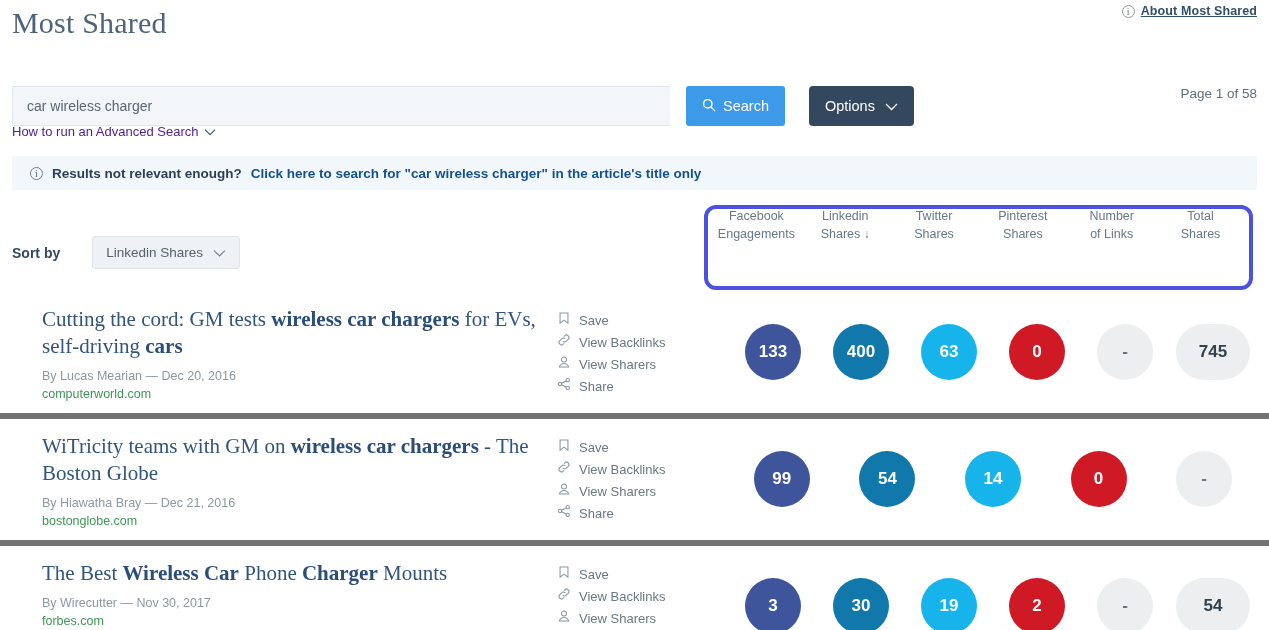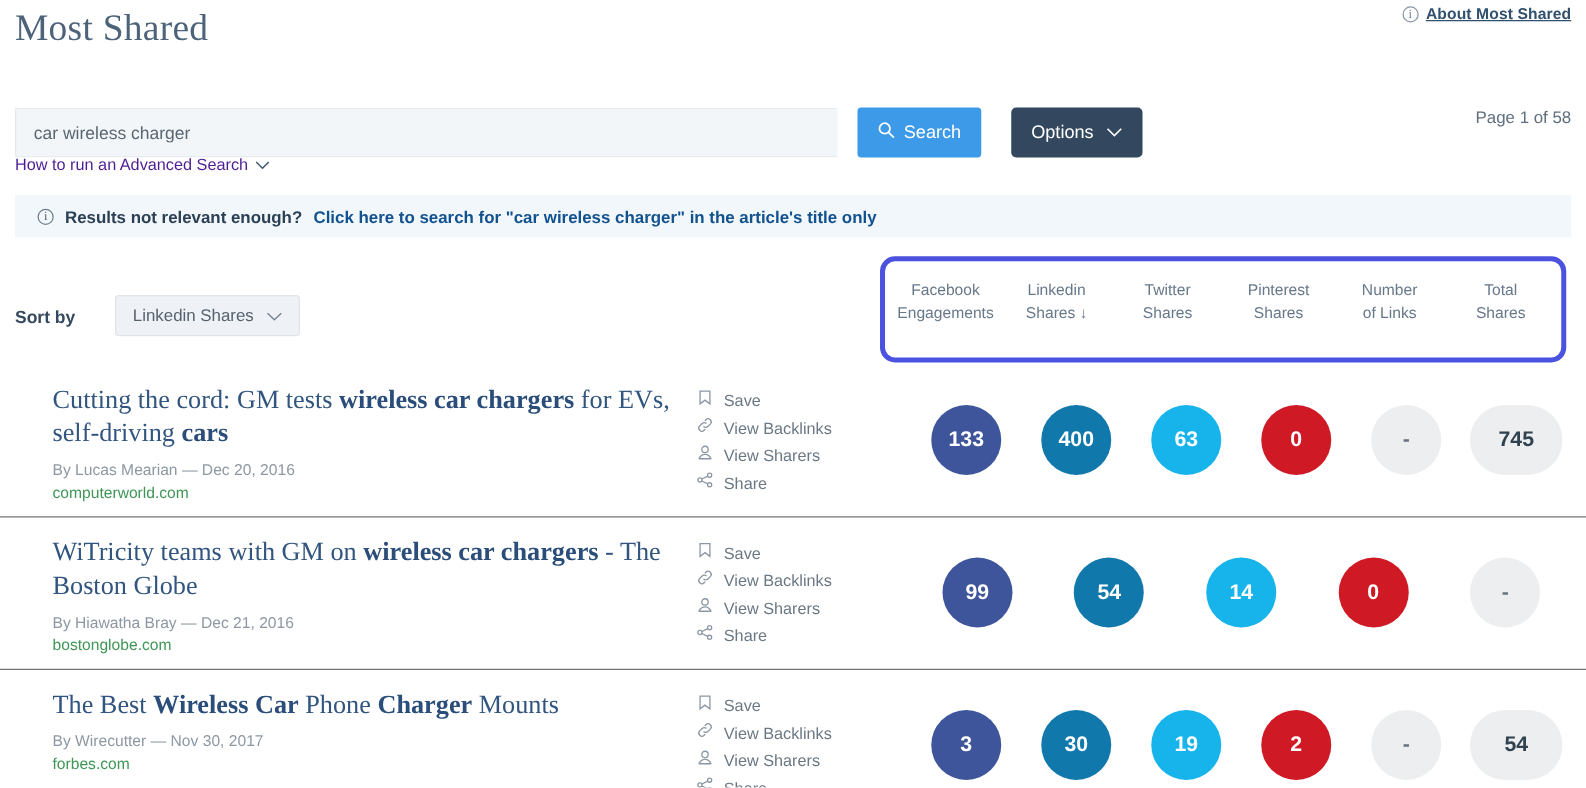--- a/index.html
+++ b/index.html
@@ -93,39 +93,39 @@
   }
 
   
   .metric-head-box {
     position: absolute; left: 704px; top: 205px;
     width: 549px; height: 85px;
     border: 4px solid #4b52e0; border-radius: 12px;
     background: #ffffff;
   }
   .metric-heads {
-    position: absolute; left: 704px; top: 205px;
+    position: absolute; left: 704px; top: 189px;
     width: 549px; height: 71px;
     display: flex; align-items: center;
     padding: 0 8px;
   }
   .metric-head {
     flex: 1 1 0; text-align: center;
     font-size: 12.5px; line-height: 18px; color: #67788a;
     cursor: pointer;
   }
   .metric-head .l2 { display: block; }
   .sort-arrow { font-size: 12px; }
 
   
   .results { position: absolute; left: 0; top: 292px; width: 1269px; }
   .result-row {
     position: relative;
     display: flex; align-items: flex-start;
-    border-bottom: 1px solid #737373;
+    border-bottom: 6px solid #737373;
     padding: 10px 12px 12px 12px;
     min-height: 117px;
   }
   .result-row:last-child { border-bottom: none; }
   .res-main { width: 545px; padding-left: 30px; padding-top: 4px; }
   .res-title {
     font-family: "Liberation Serif", serif;
     font-size: 21px; line-height: 27px; color: #31557f;
     cursor: pointer; font-weight: 400;
   }

